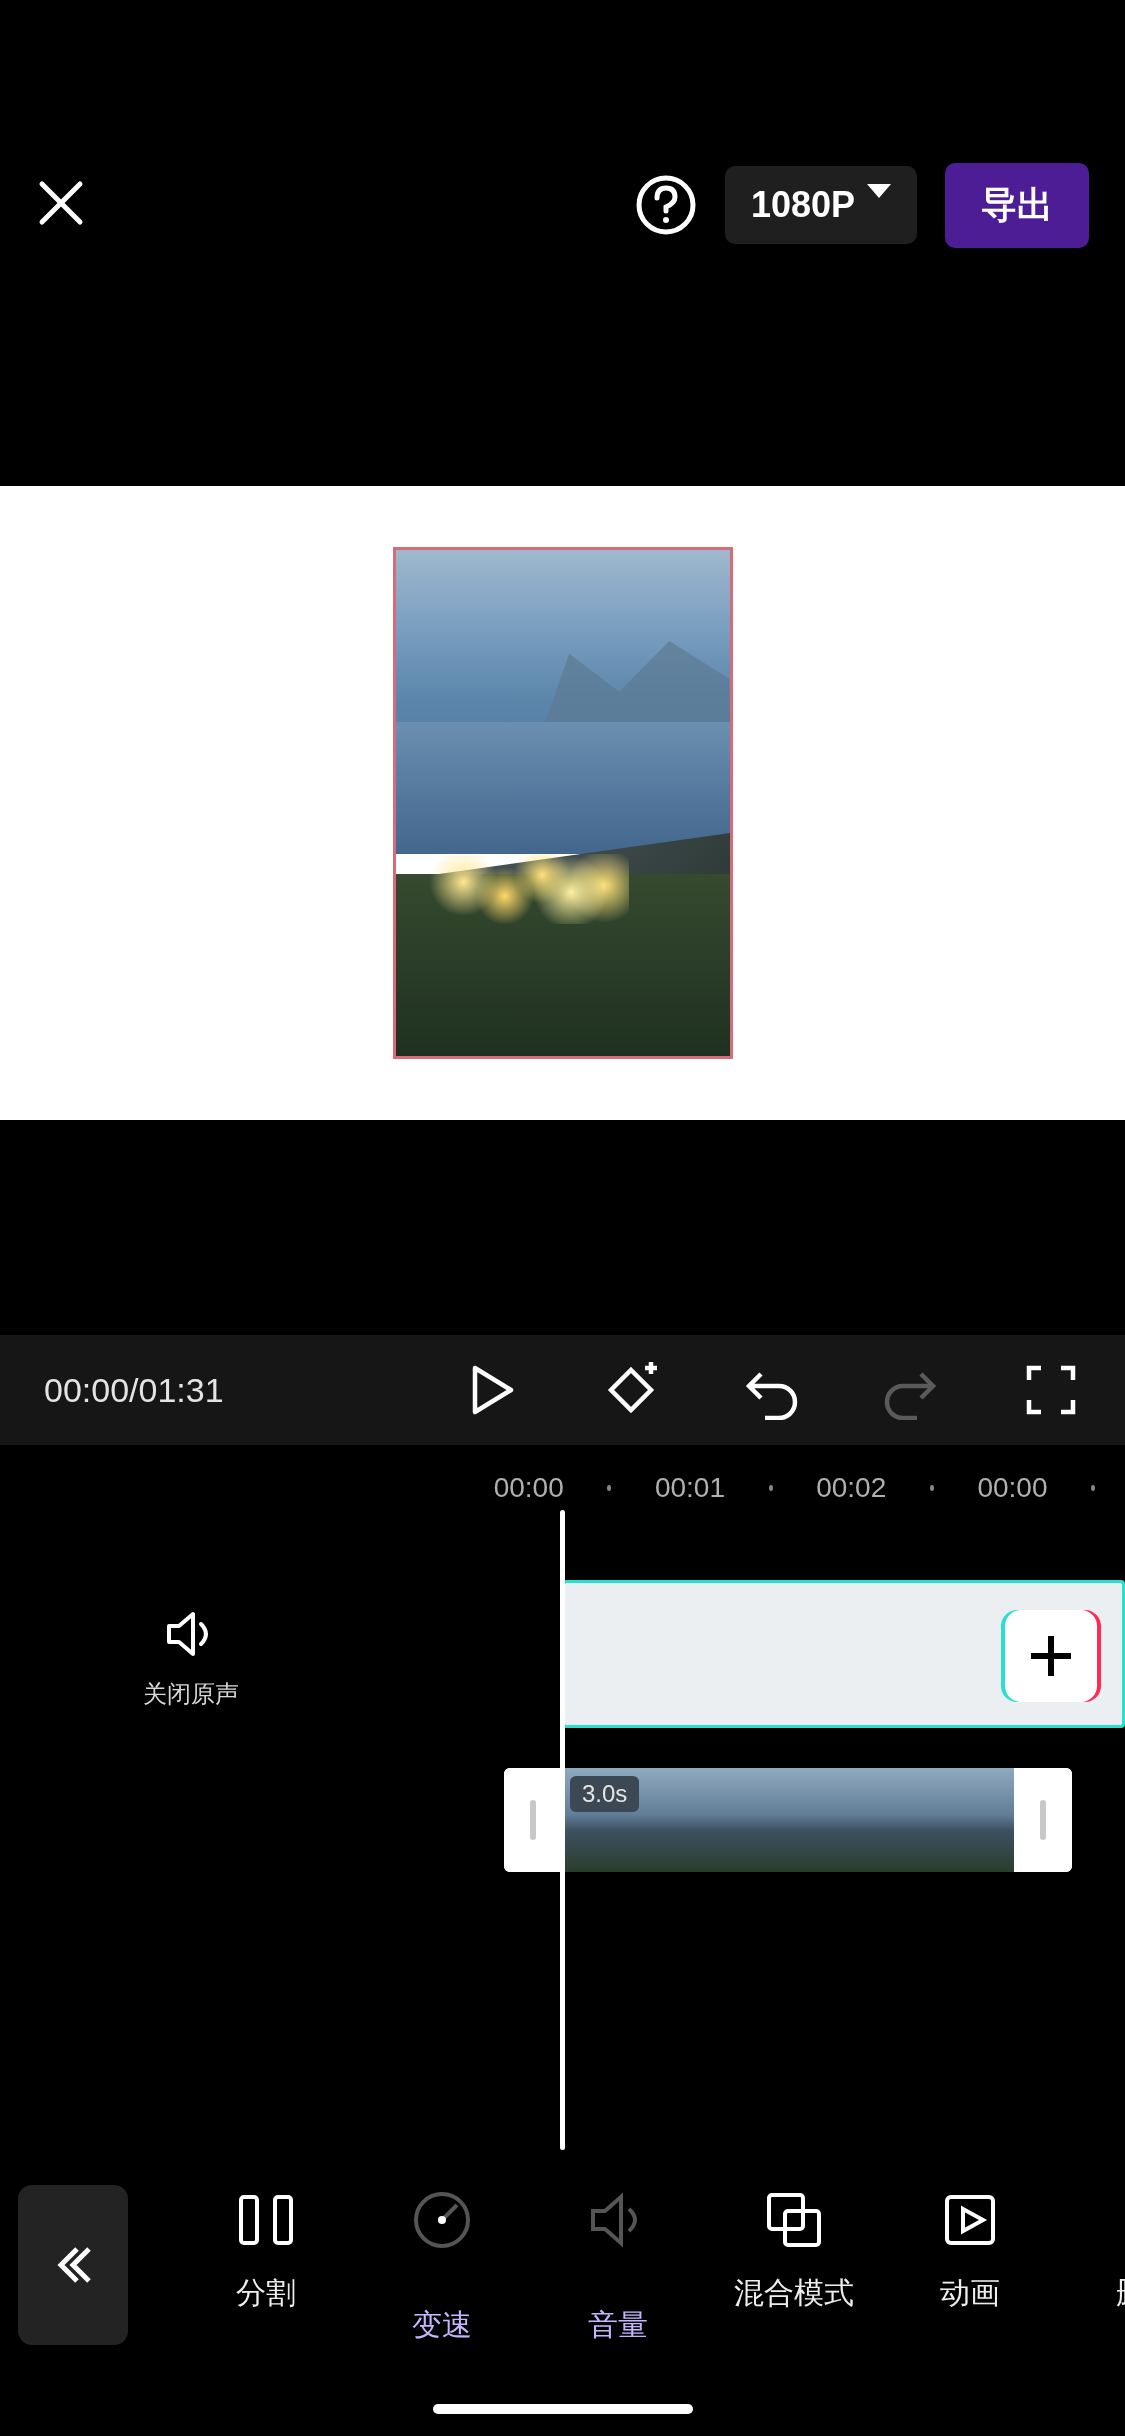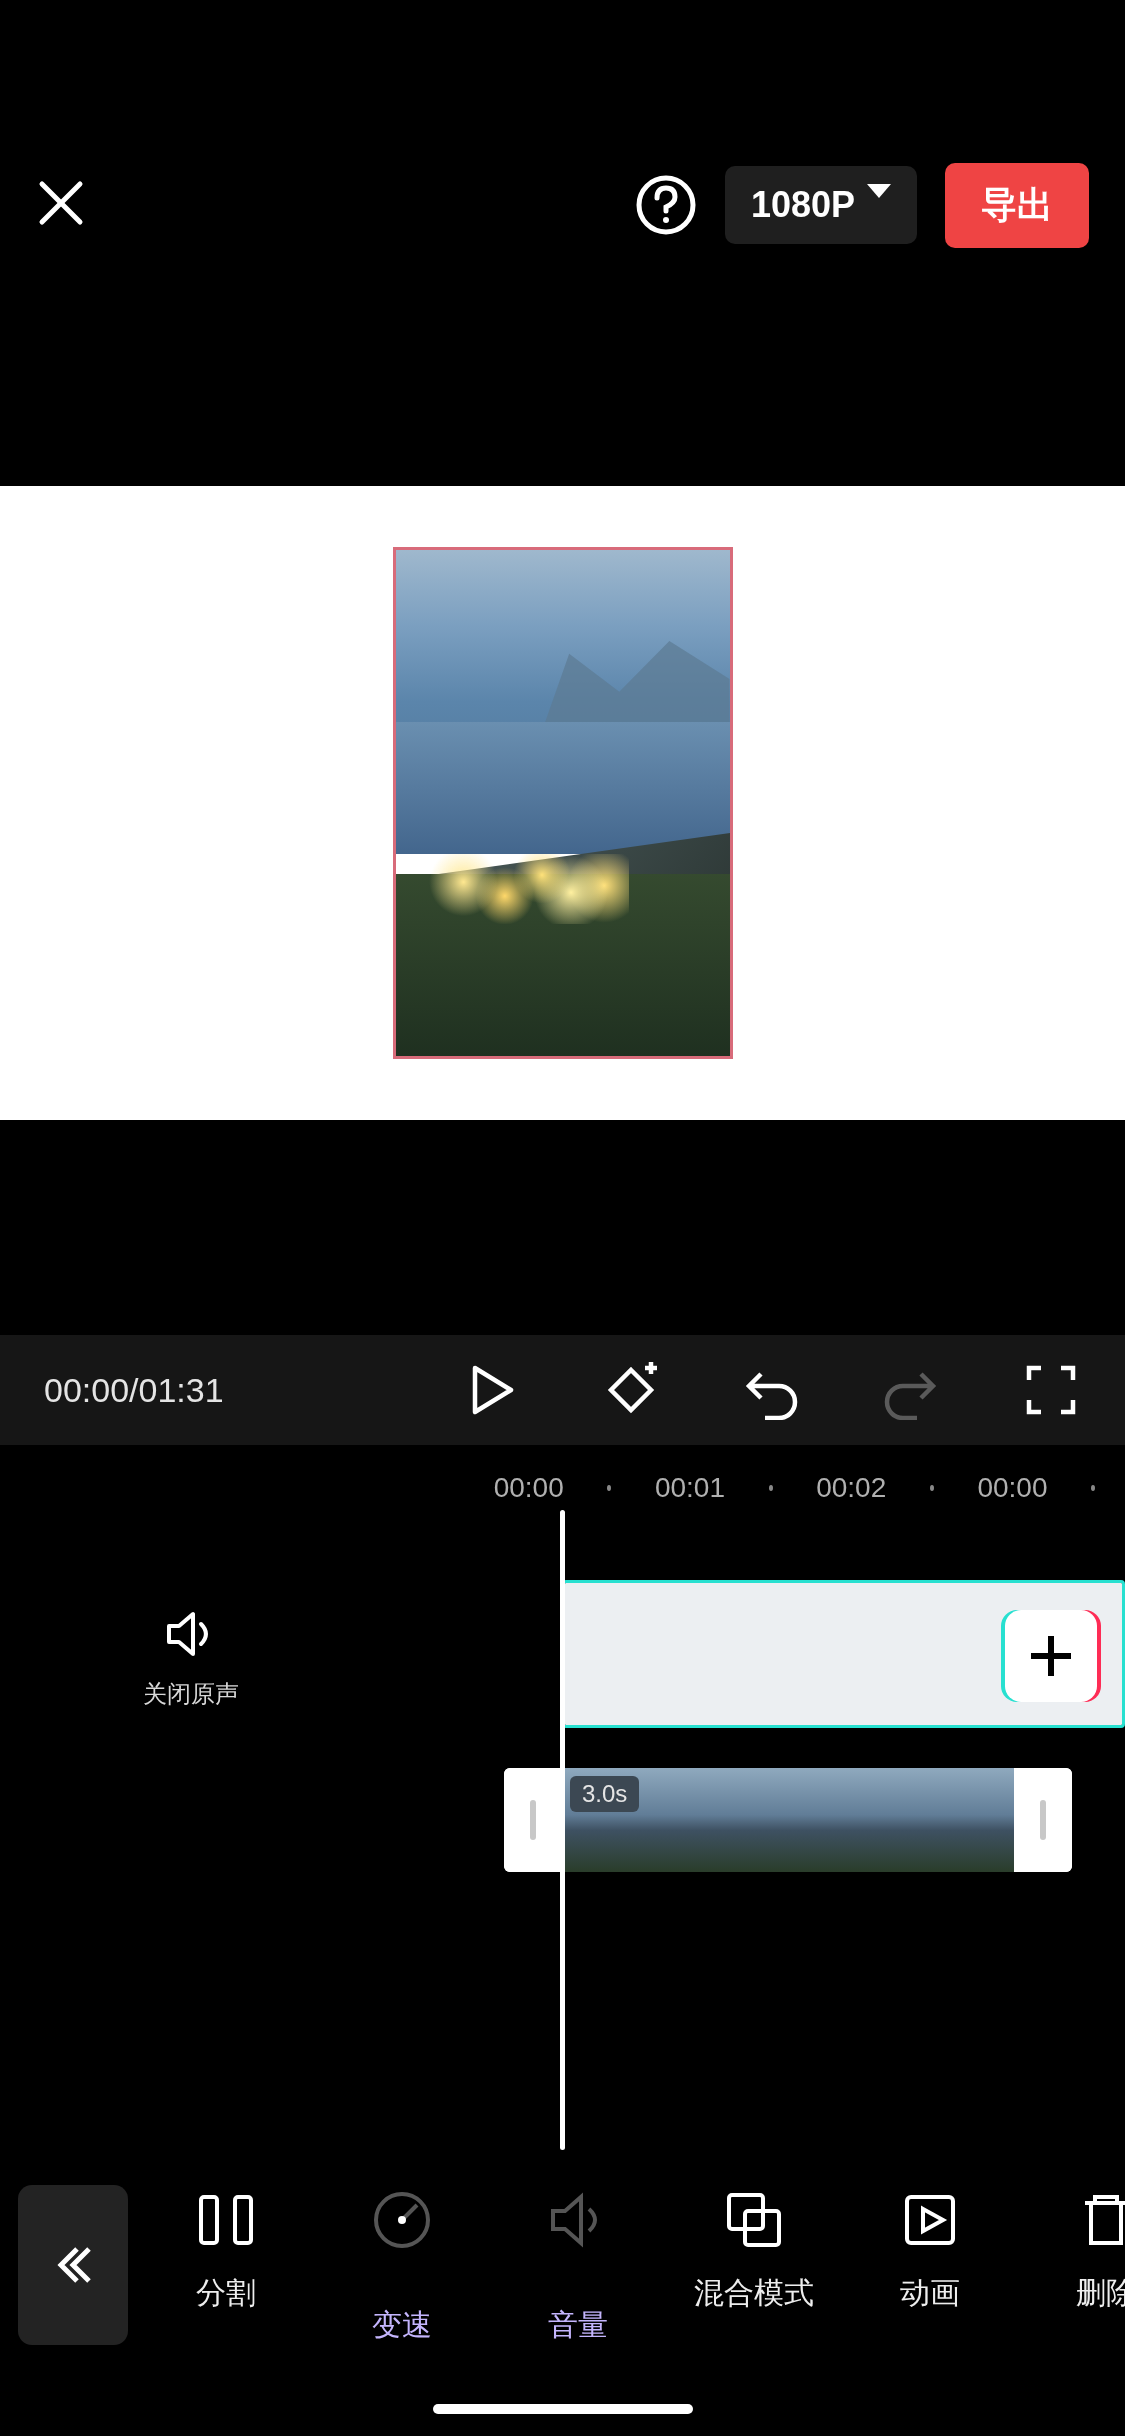--- a/index.html
+++ b/index.html
@@ -40,21 +40,21 @@
     font-weight: 600;
     margin-right: 28px;
   }
   .resolution-caret {
     width: 0; height: 0;
     border-left: 12px solid transparent;
     border-right: 12px solid transparent;
     border-top: 14px solid #fff;
   }
   .export-btn {
-    background: #ef4444;
+    background: #4c1d95;
     color: #fff;
     border-radius: 10px;
     padding: 18px 36px;
     font-size: 36px;
     font-weight: 600;
   }
   .preview-canvas {
     position: absolute;
     top: 486px;
     left: 0;
@@ -243,20 +243,21 @@
     border-radius: 3px;
   }
 
   .bottom-toolbar {
     position: absolute;
     bottom: 76px;
     left: 0; right: 0;
     height: 190px;
     display: flex;
     align-items: center;
+    gap: 40px;
   }
   .back-chevron {
     width: 110px; height: 160px;
     margin-left: 18px;
     margin-right: 10px;
     background: #232323;
     border-radius: 14px;
     display: flex; align-items: center; justify-content: center;
   }
   .back-chevron svg { width: 48px; height: 48px; stroke: #fff; stroke-width: 5; fill: none; }

